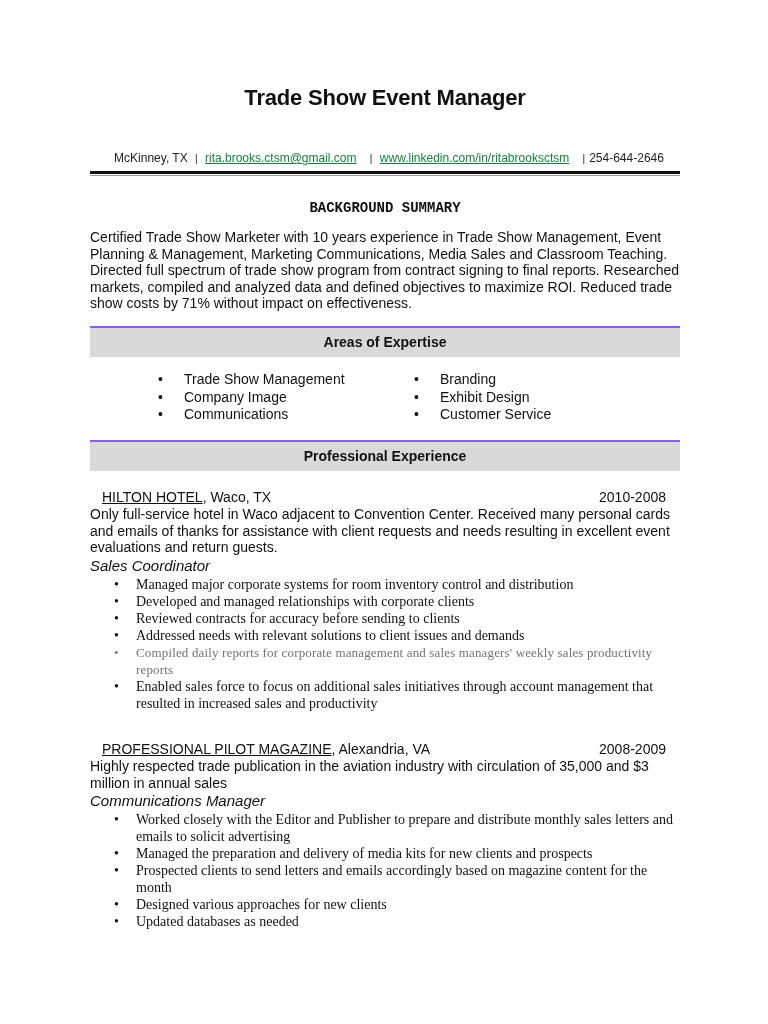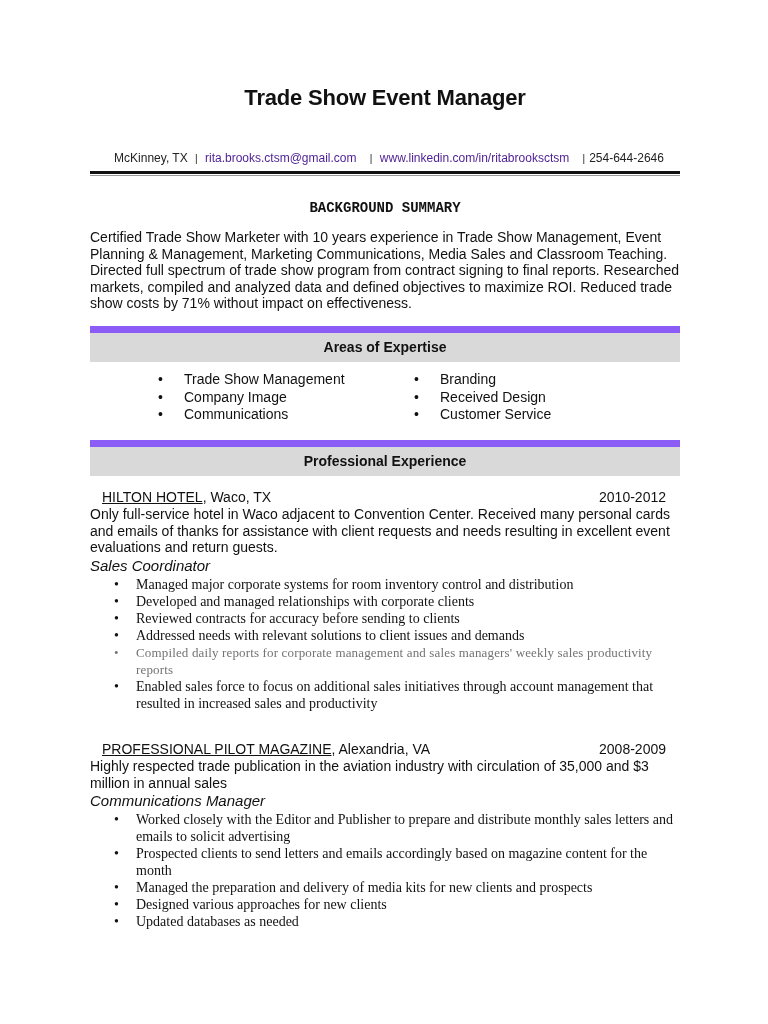--- a/index.html
+++ b/index.html
@@ -2,27 +2,27 @@
 <html><head>
   <meta charset="utf-8">
   <style>
     html, body { margin: 0; padding: 0; background: #ffffff; }
     body { width: 768px; height: 1024px; position: relative; overflow: hidden;
            font-family: "Liberation Sans", sans-serif; color: #111; }
     .page { position: absolute; left: 90px; top: 0; width: 590px; }
     .title-block { position: absolute; top: 84px; left: 0; width: 590px; text-align: center; }
     .title-line { font-size: 22px; font-weight: bold; line-height: 28px; letter-spacing: -0.2px; }
     .contact { position: absolute; top: 151px; left: 10px; width: 578px; font-size: 12px; text-align: center; color: #222; white-space: nowrap; }
-    .contact a { color: #4c1d95; }
+    .contact a { color: #15803d; text-decoration: underline; }
     .contact .sep { font-size: 10px; margin: 0 4px; }
     .rule { position: absolute; top: 171px; left: 0; width: 590px; height: 3px; background: #111; }
     .rule-thin { position: absolute; top: 175px; left: 0; width: 590px; height: 1px; background: #999; }
     .section-heading { position: absolute; top: 200px; left: 0; width: 590px; text-align: center; font-size: 14px; font-weight: bold; font-family: Liberation Mono, monospace; }
     .summary { position: absolute; top: 229px; left: 0; width: 592px; font-size: 14px; line-height: 16.5px; }
-    .bar { position: absolute; left: 0; width: 590px; height: 29px; background: #d9d9d9; border-top: 7px solid #8b5cf6; 
+    .bar { position: absolute; left: 0; width: 590px; height: 29px; background: #d9d9d9; border-top: 2px solid #8b5cf6; 
            text-align: center; font-size: 14px; font-weight: bold; line-height: 29px; }
     .bar.expertise { top: 326px; }
     .bar.experience { top: 440px; }
     .exp-col { position: absolute; top: 369px; font-size: 14px; line-height: 17.5px; list-style: none; margin: 2px; padding: 0; }
     .exp-col li { position: relative; padding-left: 26px; }
     .exp-col li::before { content: "•"; position: absolute; left: 0; }
     .exp-col.left { left: 66px; }
     .exp-col.right { left: 322px; }
     .job { position: absolute; left: 0; width: 590px; font-size: 14px; line-height: 16.5px; }
     .job .head { position: relative; height: 17px; margin-left: 12px; }
@@ -62,30 +62,30 @@
 
   <div class="bar expertise">Areas of Expertise</div>
 
   <ul class="exp-col left">
     <li>Trade Show Management</li>
     <li>Company Image</li>
     <li>Communications</li>
   </ul>
   <ul class="exp-col right">
     <li>Branding</li>
-    <li>Received Design</li>
+    <li>Exhibit Design</li>
     <li>Customer Service</li>
   </ul>
 
   <div class="bar experience">Professional Experience</div>
 
   <div class="job job1">
     <div class="head">
       <span class="company">HILTON HOTEL</span><span>, Waco, TX</span>
-      <span class="dates">2010-2012</span>
+      <span class="dates">2010-2008</span>
     </div>
     <div>Only full-service hotel in Waco adjacent to Convention Center. Received many personal cards and emails of thanks for assistance with client requests and needs resulting in excellent event evaluations and return guests.</div>
     <div class="role">Sales Coordinator</div>
     <ul>
       <li>Managed major corporate systems for room inventory control and distribution</li>
       <li>Developed and managed relationships with corporate clients</li>
       <li>Reviewed contracts for accuracy before sending to clients</li>
       <li>Addressed needs with relevant solutions to client issues and demands</li>
       <li class="alt">Compiled daily reports for corporate management and sales managers' weekly sales productivity reports</li>
       <li>Enabled sales force to focus on additional sales initiatives through account management that resulted in increased sales and productivity</li>
@@ -94,20 +94,20 @@
 
   <div class="job job2">
     <div class="head">
       <span class="company">PROFESSIONAL PILOT MAGAZINE</span><span>, Alexandria, VA</span>
       <span class="dates">2008-2009</span>
     </div>
     <div>Highly respected trade publication in the aviation industry with circulation of 35,000 and $3 million in annual sales</div>
     <div class="role">Communications Manager</div>
     <ul>
       <li>Worked closely with the Editor and Publisher to prepare and distribute monthly sales letters and emails to solicit advertising</li>
+      <li>Managed the preparation and delivery of media kits for new clients and prospects</li>
       <li>Prospected clients to send letters and emails accordingly based on magazine content for the month</li>
-      <li>Managed the preparation and delivery of media kits for new clients and prospects</li>
       <li>Designed various approaches for new clients</li>
       <li>Updated databases as needed</li>
     </ul>
   </div>
 
 </div>
 
 </body></html>

